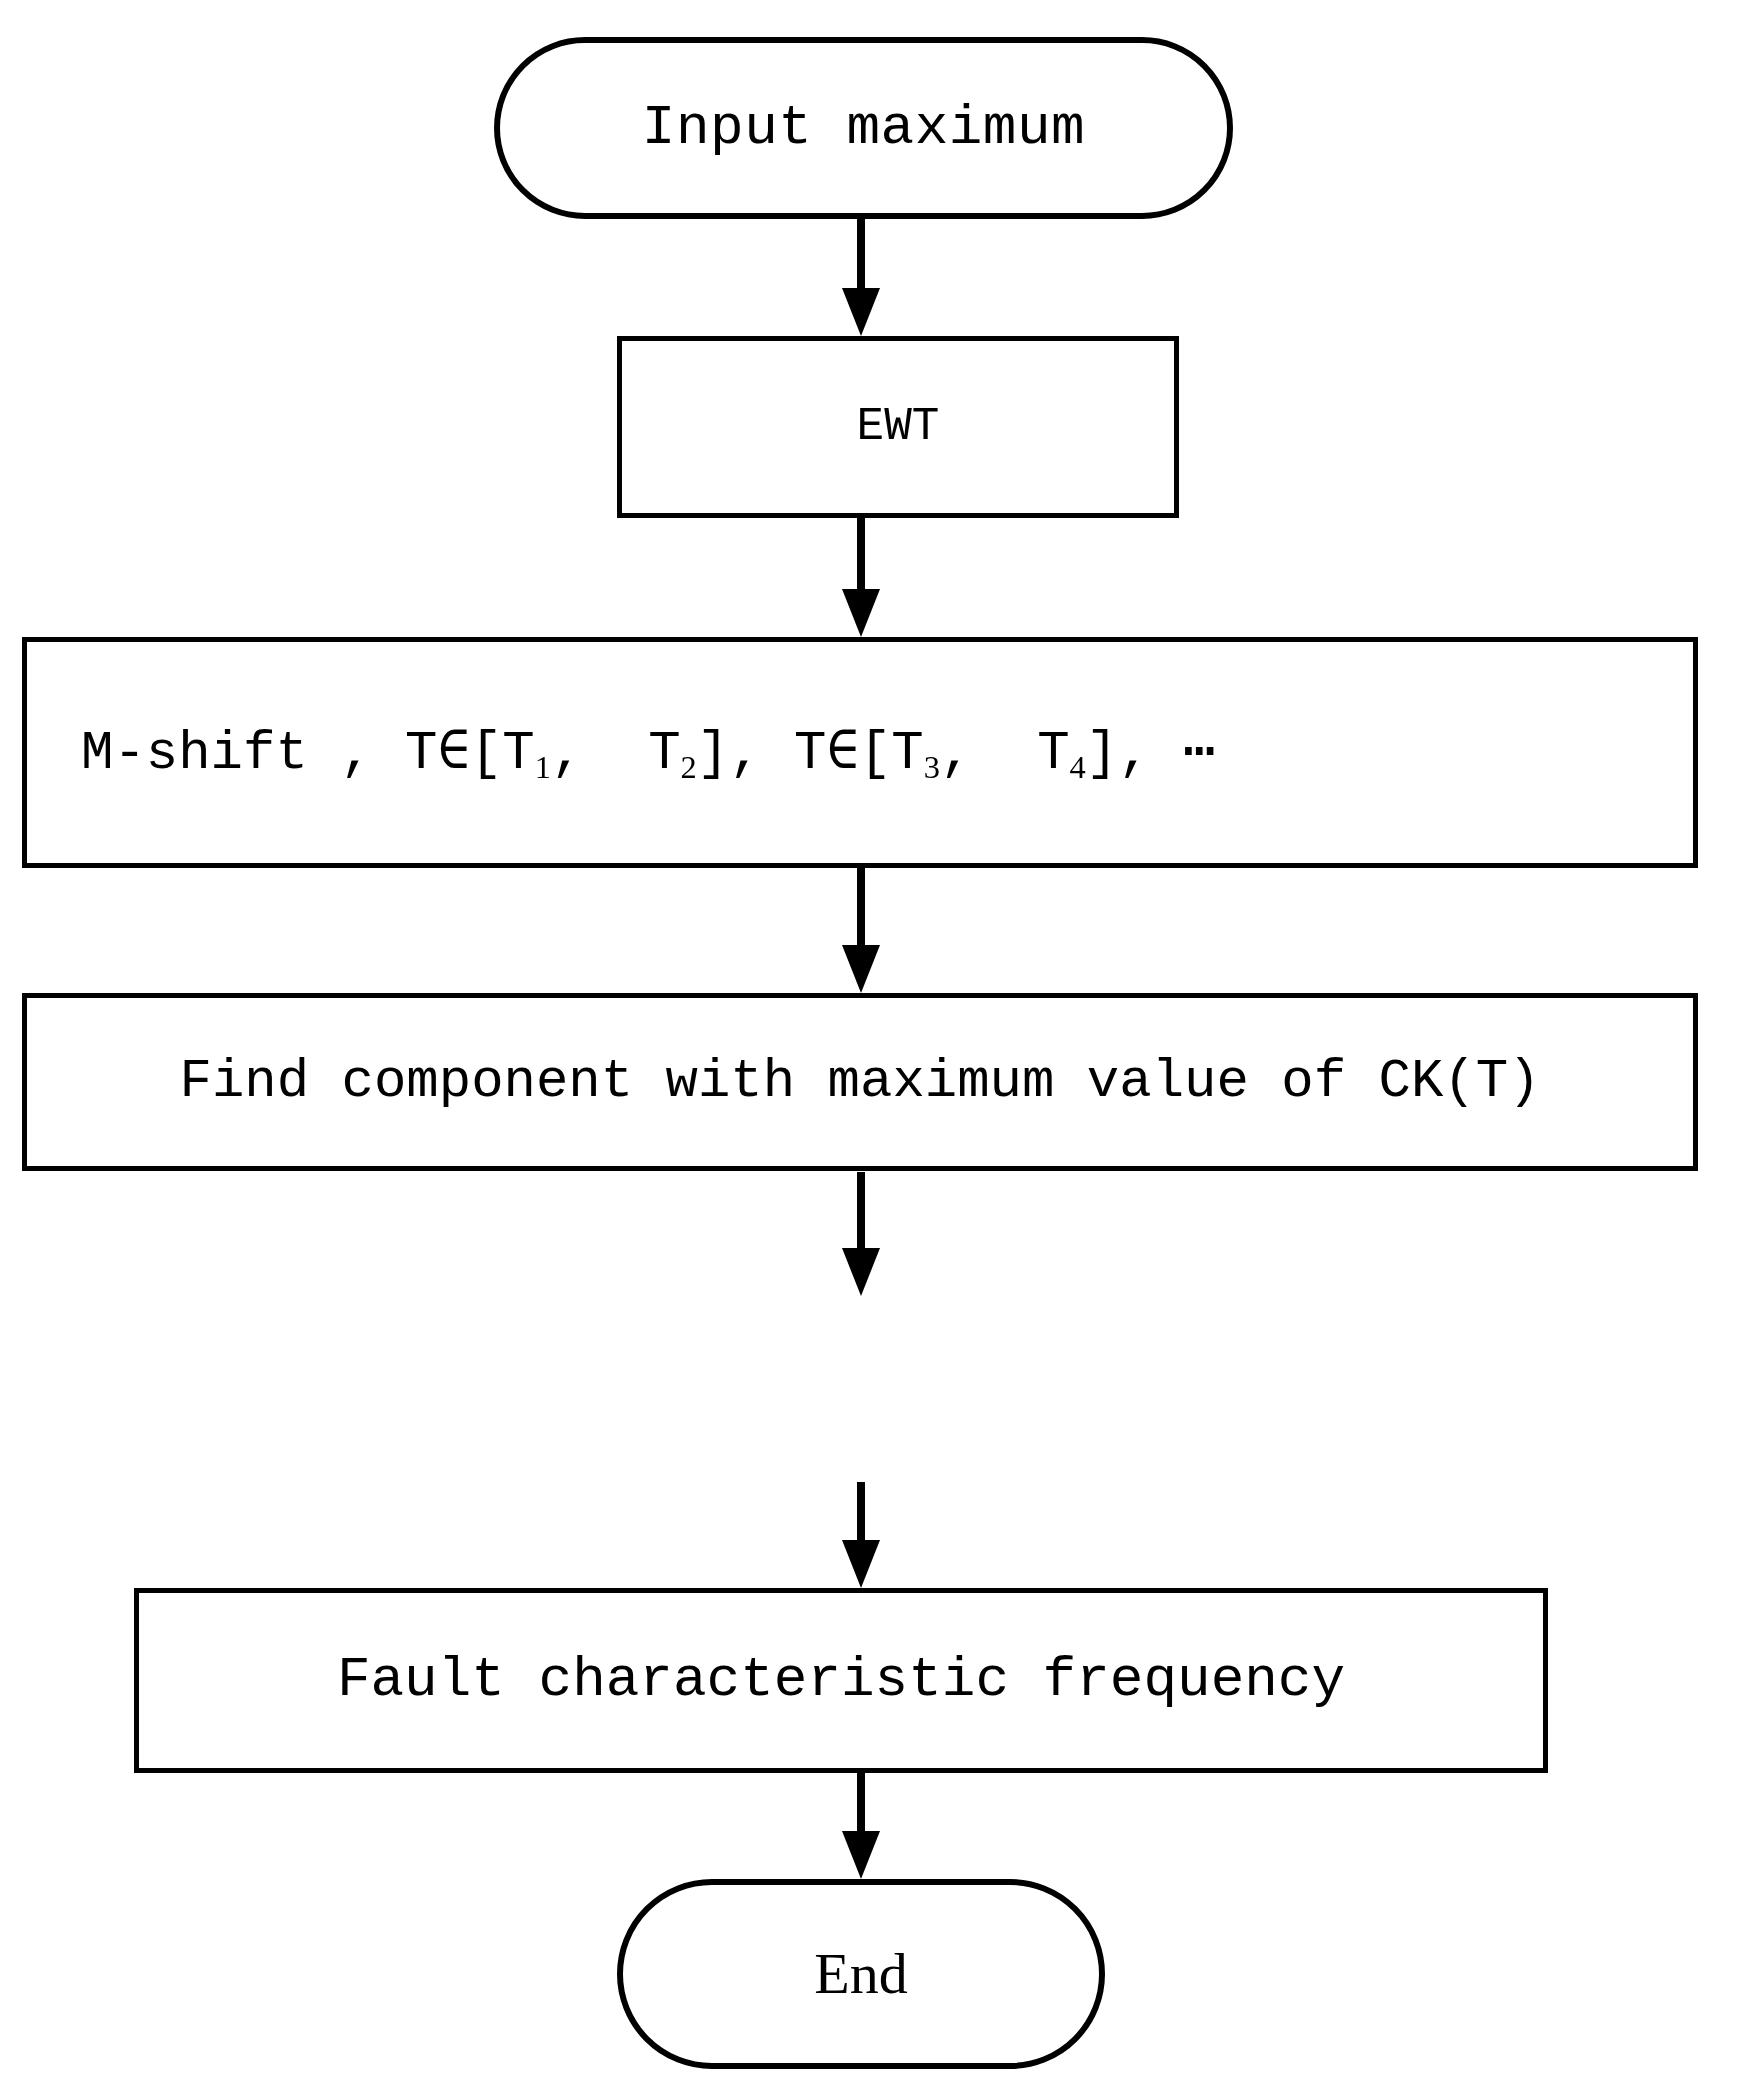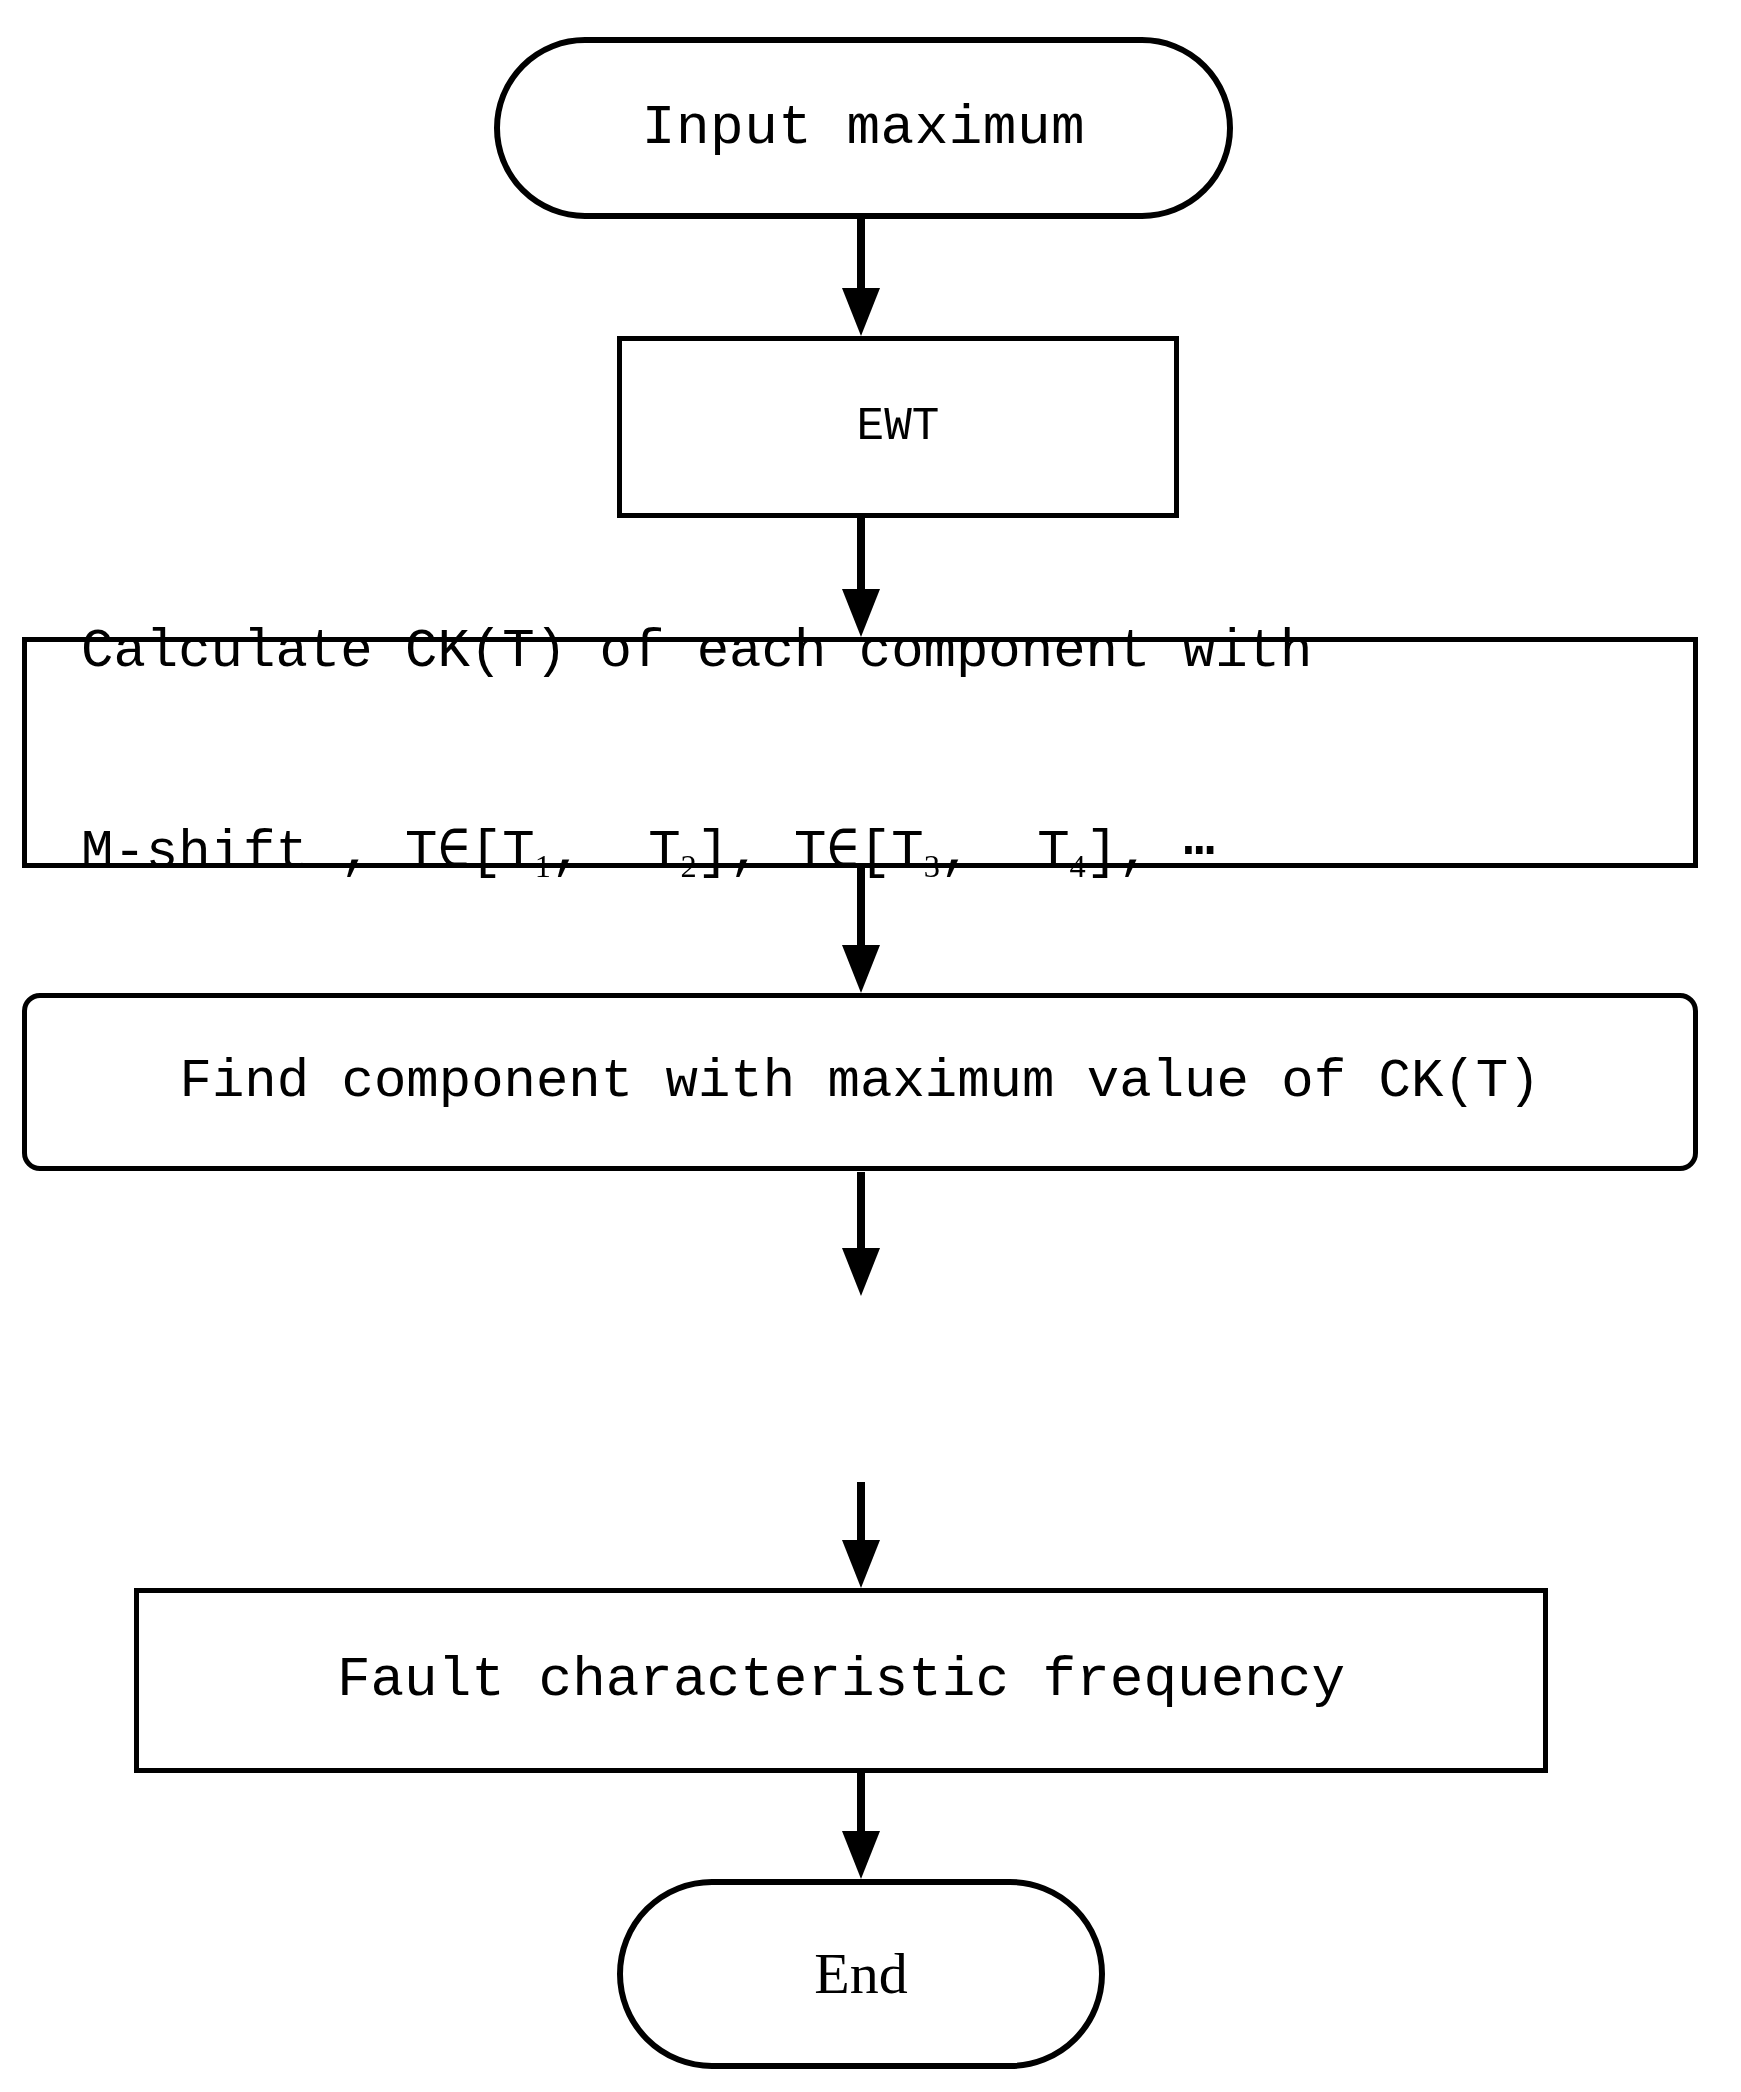--- a/index.html
+++ b/index.html
@@ -47,21 +47,20 @@
   #node-calculate {
     left: 22px; top: 637px; width: 1676px; height: 231px;
     font-size: 54px;
     padding-left: 54px; padding-right: 28px;
   }
   #node-find-component {
     left: 22px; top: 993px; width: 1676px; height: 178px;
     font-size: 54px;
     padding-left: 7.4px; padding-right: 7.4px;
     justify-content: center;
-    border-radius: 18px;
   }
   #node-envelope-spectrum {
     left: 134px; top: 1297px; width: 1453px; height: 186px;
     font-size: 56px;
   }
   #node-fault-frequency {
     left: 134px; top: 1588px; width: 1414px; height: 185px;
     font-size: 56px;
   }
   #node-end {
@@ -119,21 +118,20 @@
     <span>EWT</span>
   </div>
 
   <div class="connector" style="left:861px; top:518px;">
     <div class="stem" style="height:71px;"></div>
     <div class="head" style="top:71px;"></div>
   </div>
 
   <div class="node left" id="node-calculate">
     <span class="calc-lines">
-      <span class="calc-line">Calculate CK(T) of each component with</span>
       <span class="calc-line second"><span>M-shift , T∈[T</span><sub>1</sub><span>,  T</span><sub>2</sub><span>], T∈[T</span><sub>3</sub><span>,  T</span><sub>4</sub><span>], ⋯</span></span>
     </span>
   </div>
 
   <div class="connector" style="left:861px; top:868px;">
     <div class="stem" style="height:77px;"></div>
     <div class="head" style="top:77px;"></div>
   </div>
 
   <div class="node left" id="node-find-component">

